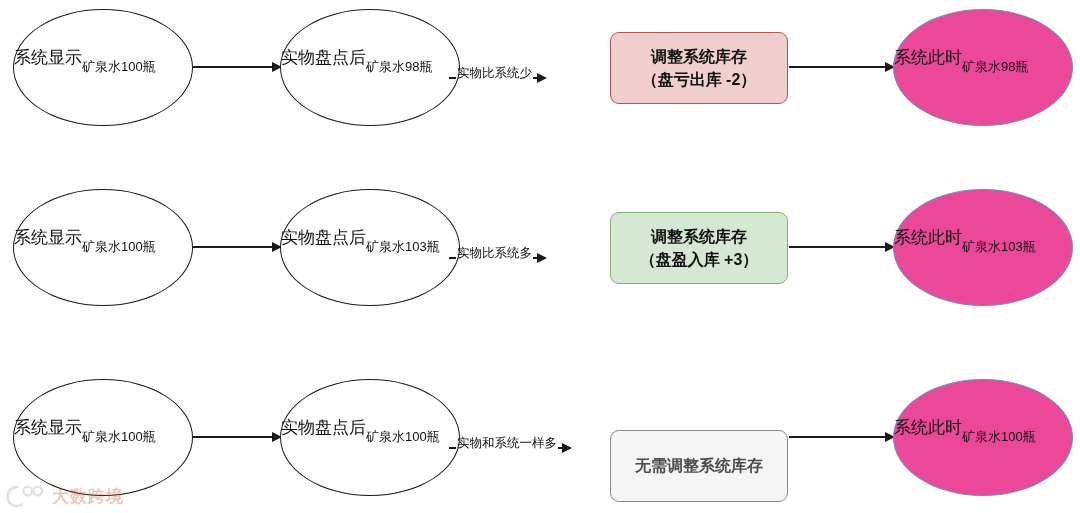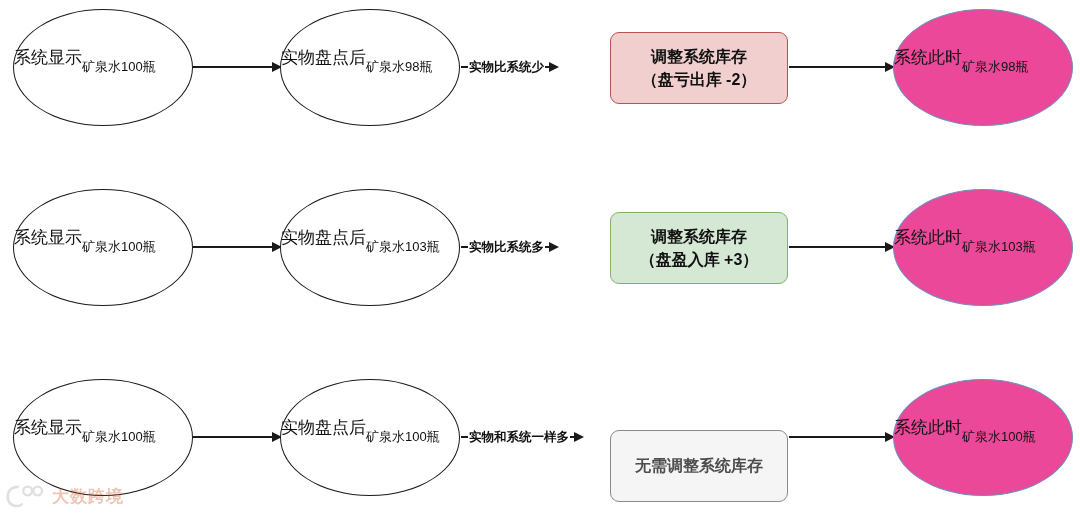--- a/index.html
+++ b/index.html
@@ -75,23 +75,23 @@
     border-left: 10px solid #1a1a1a;
     border-top: 5.5px solid transparent;
     border-bottom: 5.5px solid transparent;
   }
   .arrow-a { left: 193px; width: 88px; }
   .arrow-c { left: 789px; width: 105px; }
 
   
   .edge-lbl {
     position: absolute;
-    left: 461px; top: 50px;
+    left: 449px; top: 50px;
     width: 150px; height: 24px;
-    display: flex; align-items: center; font-weight: bold;
+    display: flex; align-items: flex-end;
   }
   .edge-lbl .seg {
     height: 2px; background: #1a1a1a; flex: 0 0 auto;
   }
   .edge-lbl .seg-l { width: 7px; }
   .edge-lbl .seg-r { width: 12px; position: relative; }
   .edge-lbl .seg-r::after {
     content: "";
     position: absolute;
     right: -2px; top: 50%;

